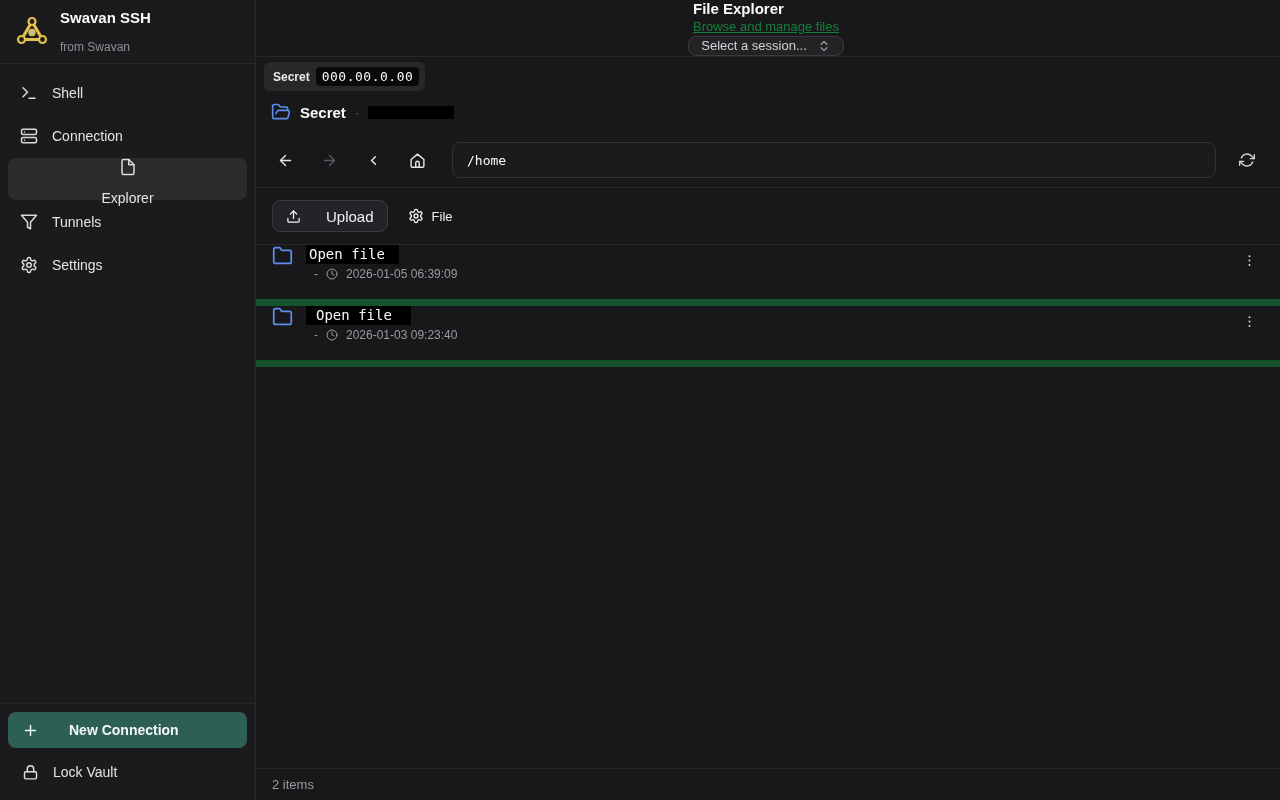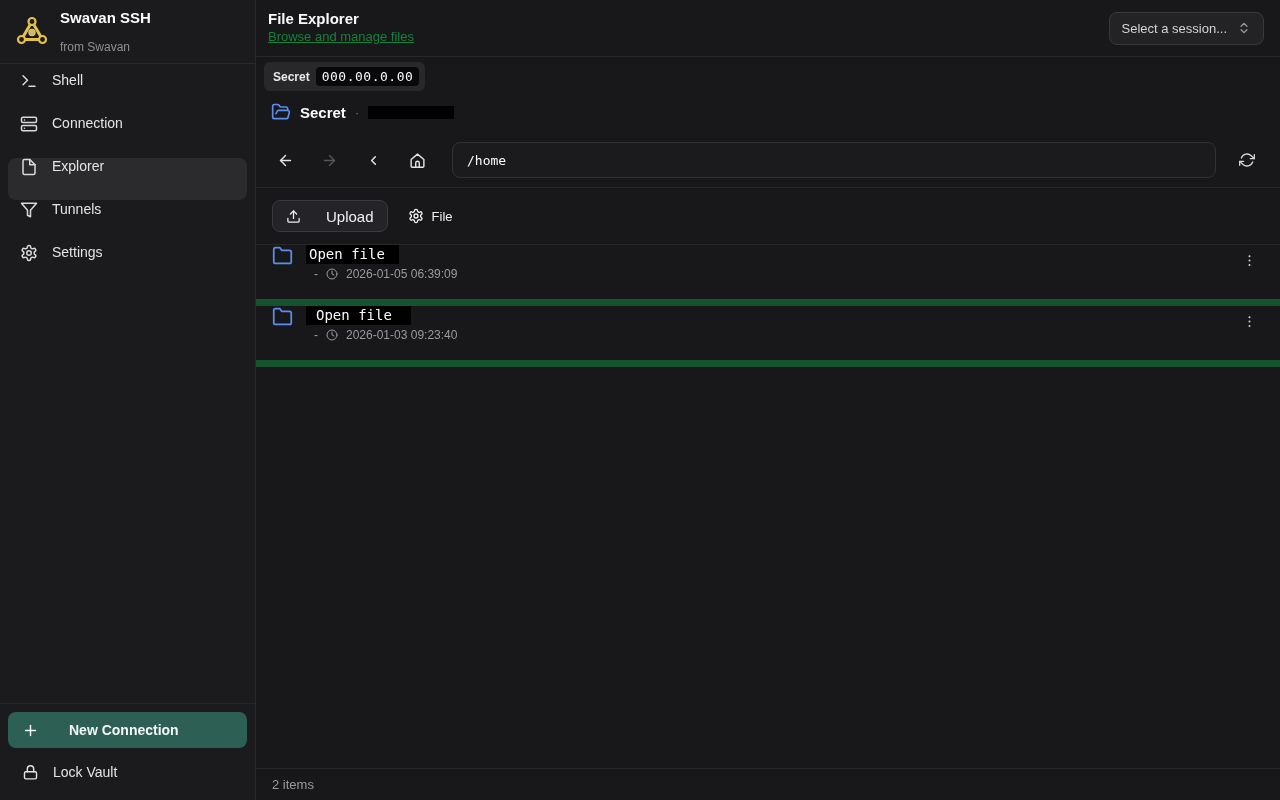--- a/index.html
+++ b/index.html
@@ -21,26 +21,26 @@
   }
   .brand {
     height: 64px; display: flex; align-items: center; gap: 12px;
     padding: 0 16px; border-bottom: 1px solid #29292c;
   }
   .brand-text { display: flex; flex-direction: column; gap: 2px; }
   .brand-title { font-size: 15px; font-weight: 700; color: #fafafa; }
   .brand-sub { font-size: 12px; color: #8f8f96; margin-top: 12px; }
   .nav { padding: 8px; display: flex; flex-direction: column; gap: 1px; }
   .nav-item {
-    display: flex; gap: 14px;
+    display: flex; align-items: center; gap: 14px;
     height: 42px; padding: 0 12px; border-radius: 8px;
     font-size: 14px; font-weight: 500; color: #e4e4e7; cursor: pointer;
   }
   .nav-item .icon { display: flex; color: #d9d9de; }
-  .nav-item.active { background: #2b2b2e; }
+  .nav-item.active { background: #2b2b2e; flex-direction: column; }
   .sidebar-footer {
     margin-top: auto; padding: 8px; border-top: 1px solid #242427;
     display: flex; flex-direction: column; gap: 4px;
   }
   .btn-new-conn {
     display: flex; align-items: center; gap: 30px;
     height: 36px; padding: 0 14px; border-radius: 8px;
     background: #2d5f55; color: #f4f8f7; font-size: 14px; font-weight: 600;
     border: none; cursor: pointer; font-family: inherit;
   }
@@ -50,20 +50,21 @@
     font-size: 14px; font-weight: 500; color: #e4e4e7; cursor: pointer;
   }
 
   
   .main { flex: 1; display: flex; flex-direction: column; height: 800px; background: #18181a; }
 
   .page-header {
     height: 57px; min-height: 57px; border-bottom: 1px solid #28282b;
     display: flex; align-items: center; justify-content: space-between;
     padding: 0 16px 0 12px;
+    flex-direction: column;
   }
   .page-title { font-size: 15px; font-weight: 700; color: #fafafa; line-height: 1.25; }
   .page-sub { font-size: 13px; color: #15803d; line-height: 1.3; text-decoration: underline; }
   .session-select {
     display: flex; align-items: center; gap: 10px;
     height: 33px; padding: 0 12px; border-radius: 8px;
     background: #232326; border: 1px solid #39393d;
     color: #d4d4d8; font-size: 13px; font-weight: 500; cursor: pointer;
   }
   .session-select .icon { color: #9a9aa1; display: flex; }

